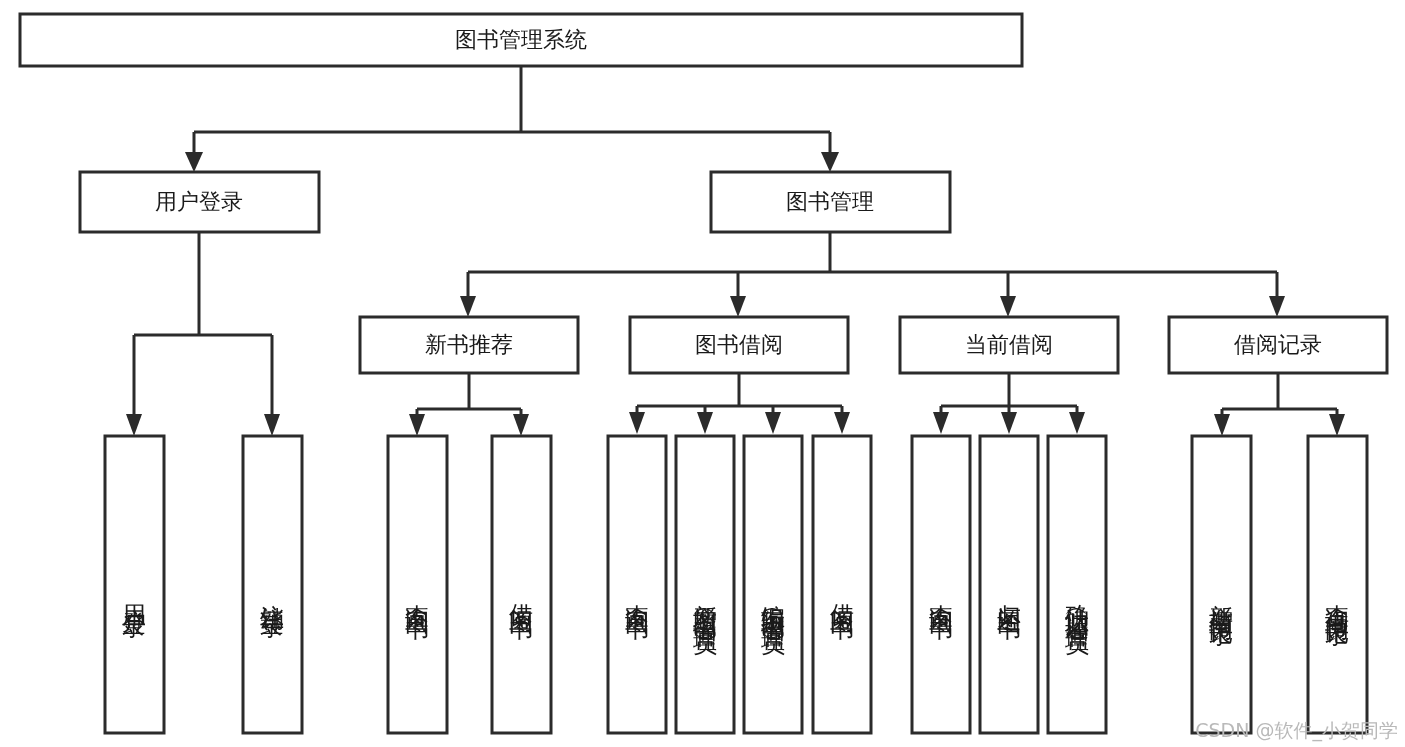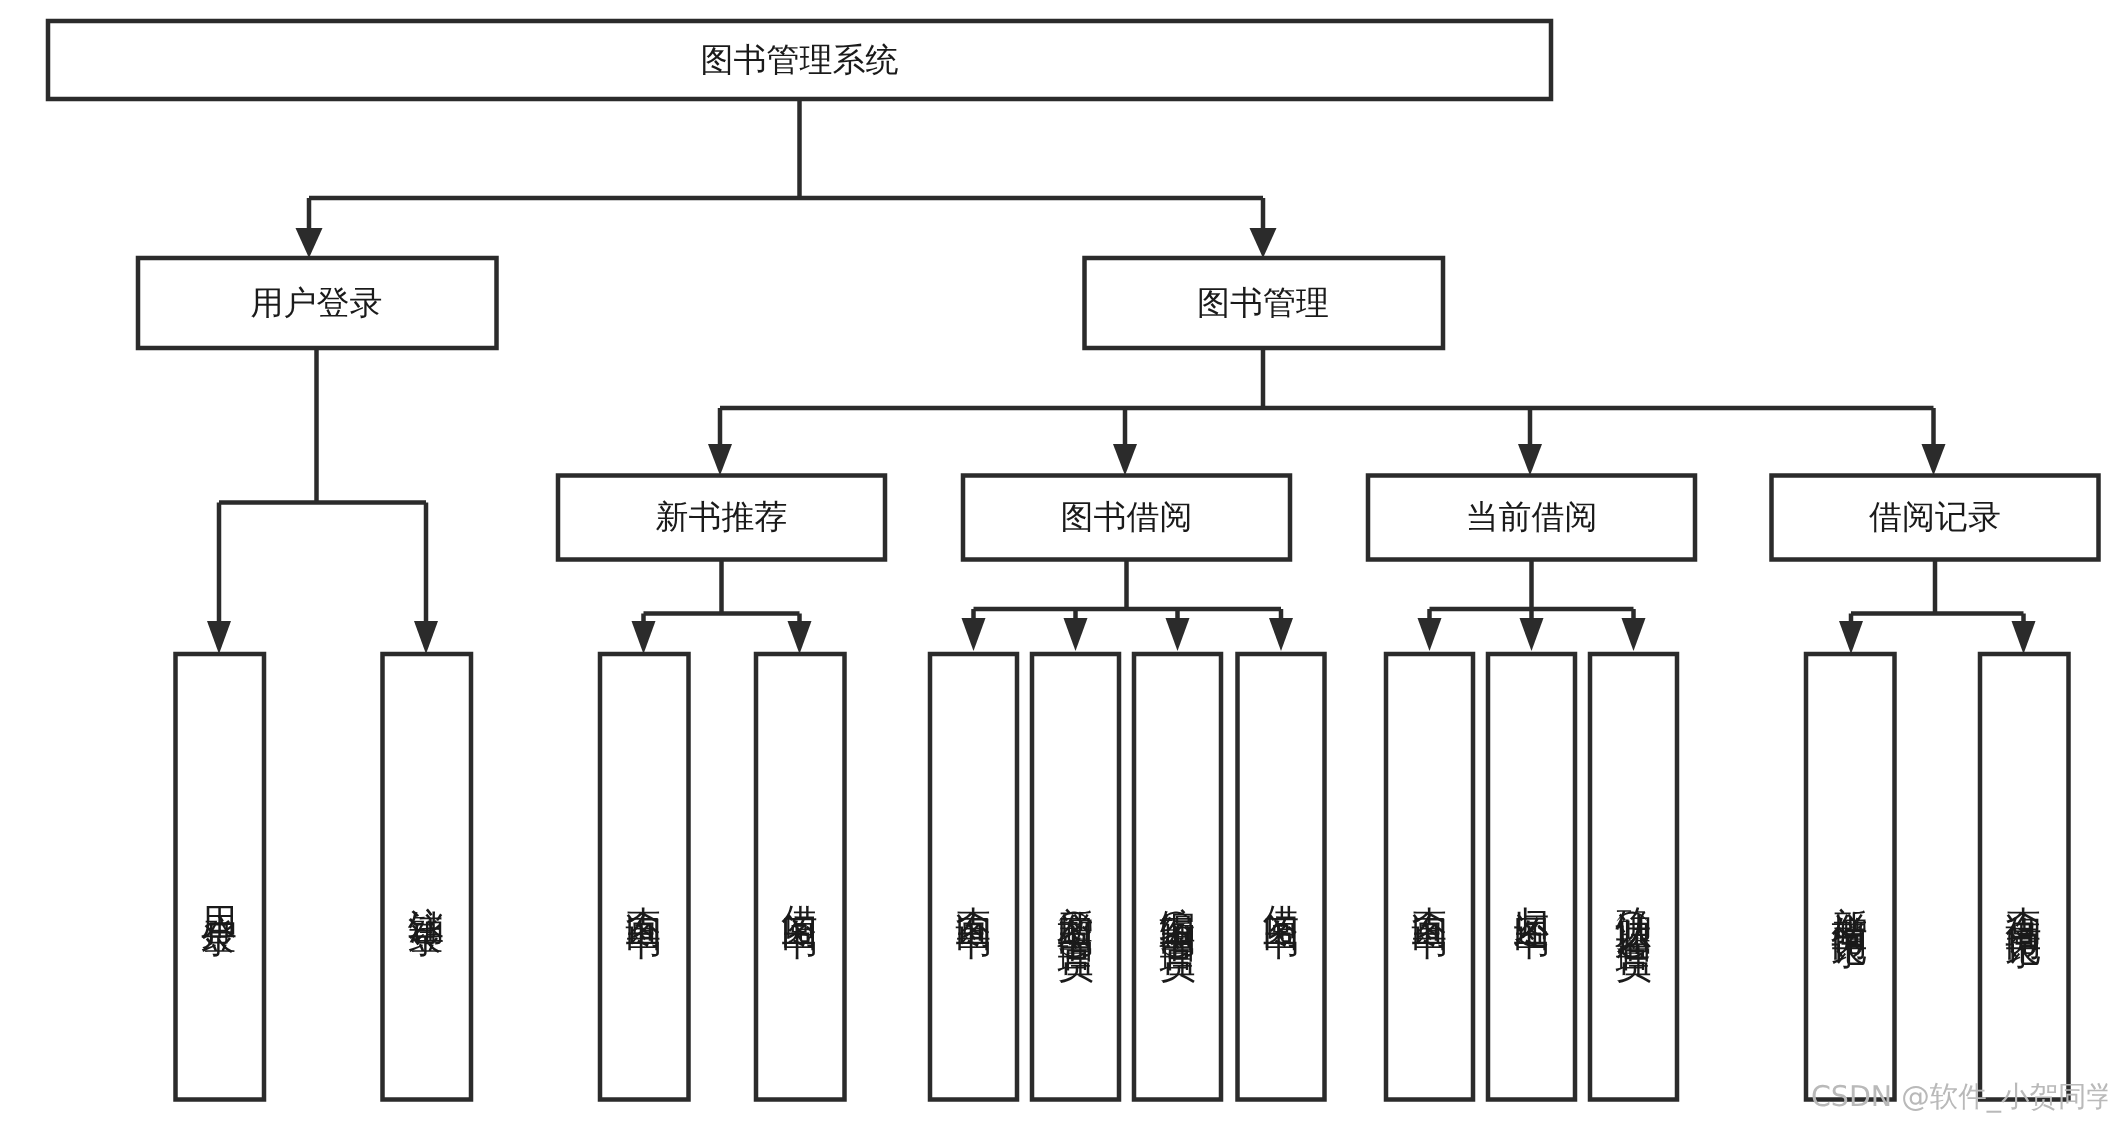--- a/index.html
+++ b/index.html
@@ -10,21 +10,21 @@
   }
   body {
     width: 1405px;
     height: 747px;
     position: relative;
     overflow: hidden;
     font-family: "DejaVu Sans", "Liberation Sans", sans-serif;
   }
   #diagram-root {
     position: absolute;
-    left: 12px;
+    left: 0;
     top: 0;
     width: 1118px;
     height: 747px;
   }
   svg.chart-svg {
     display: block;
     width: 1405px;
     height: 747px;
   }
   .node-box {

